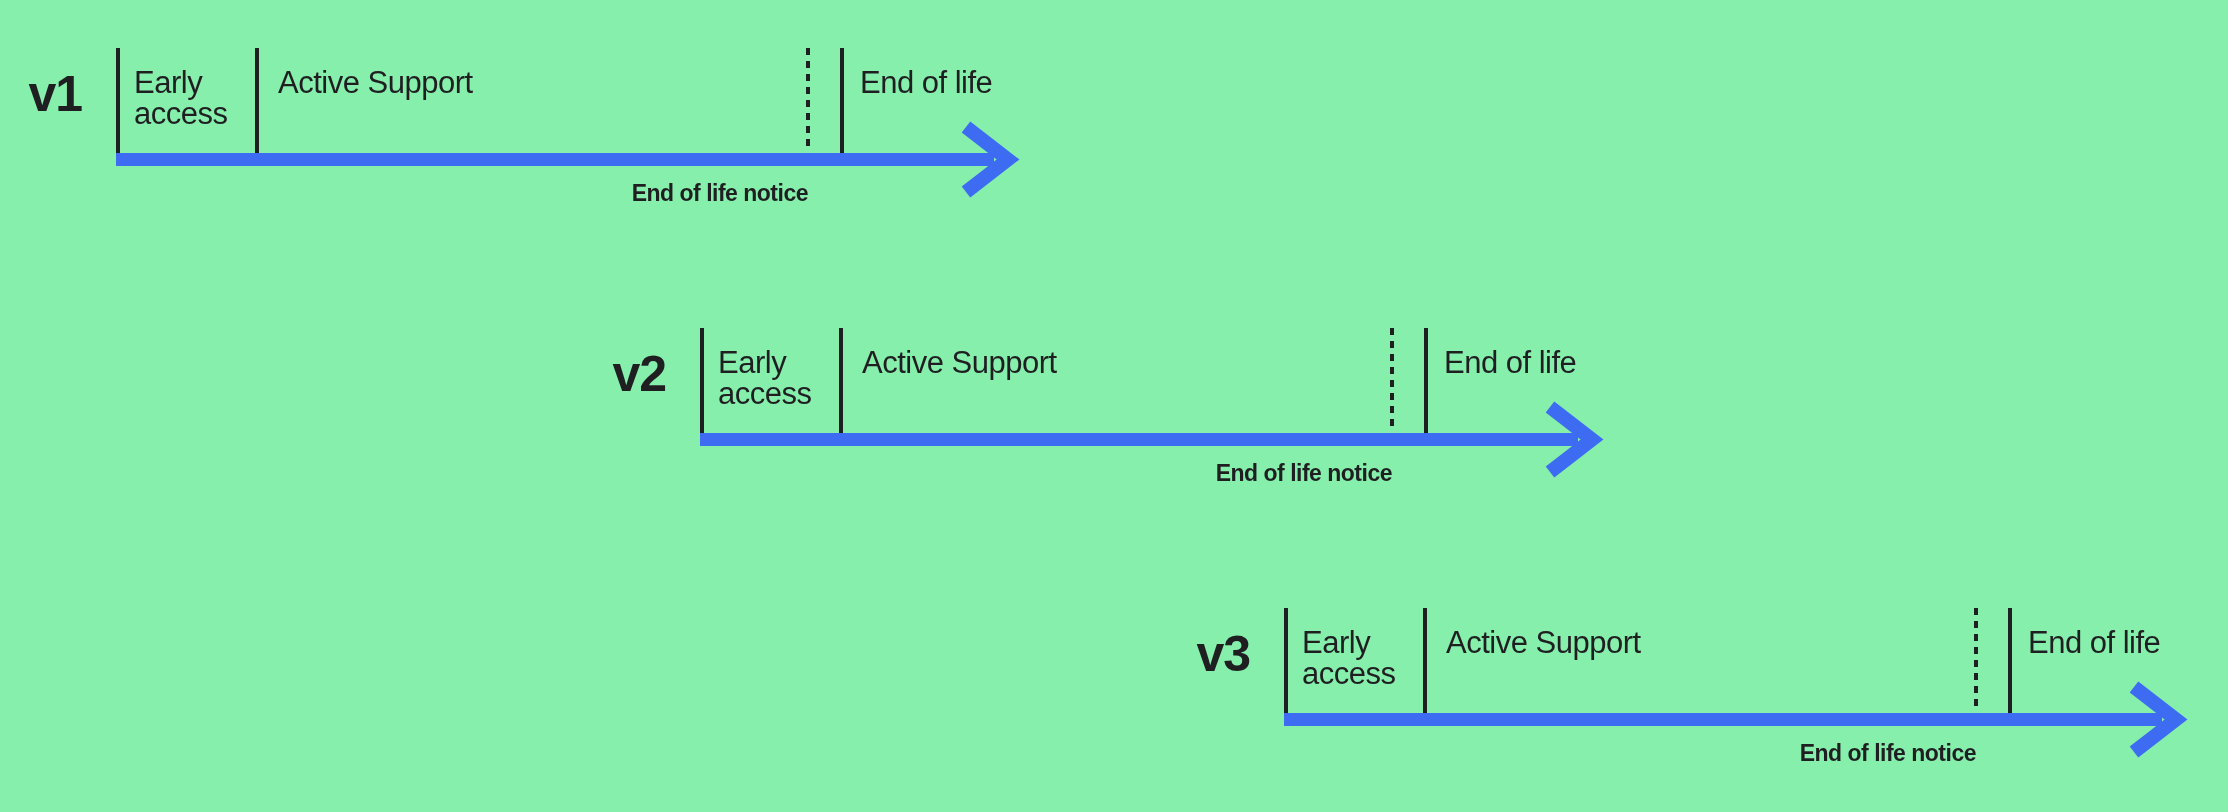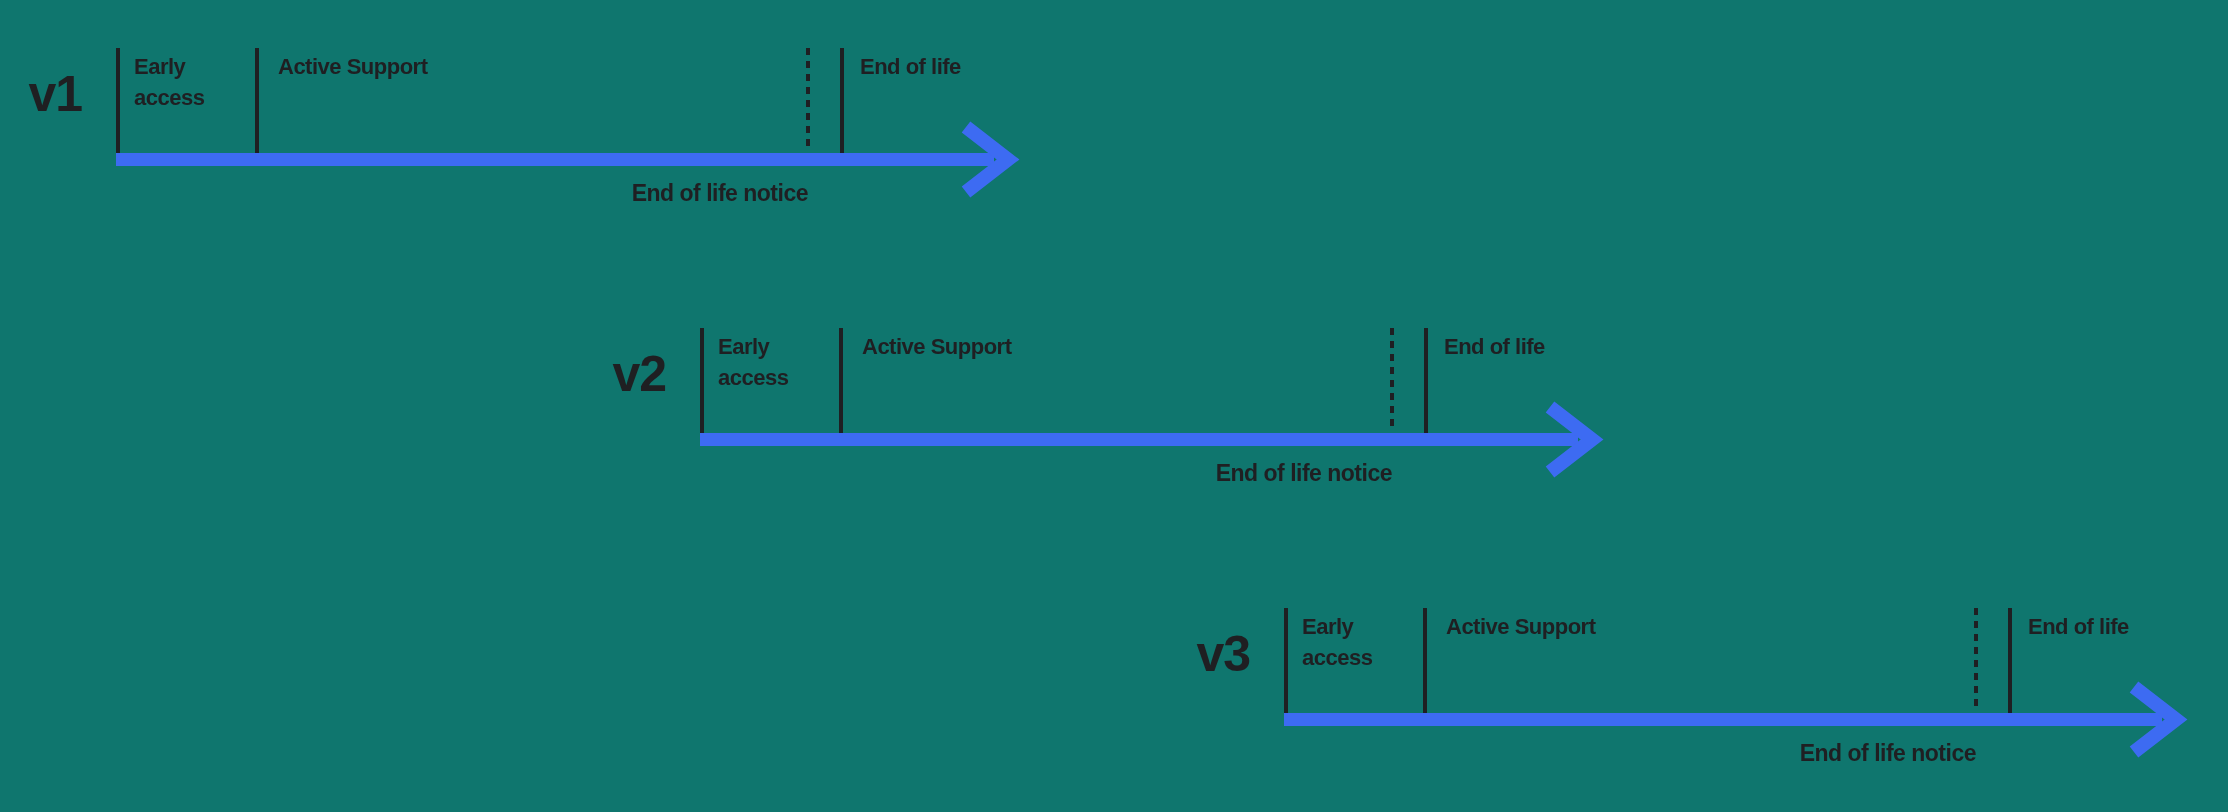--- a/index.html
+++ b/index.html
@@ -4,21 +4,21 @@
 <style>
   :root{
     --accent:#3d6bf2;
     --ink:#1f1f22;
   }
   html,body{margin:0;padding:0;background:#ffffff;}
   .canvas{
     position:relative;
     width:2228px;
     height:812px;
-    background:#0f766e;
+    background:#86efac;
     font-family:"Liberation Sans", sans-serif;
     color:var(--ink);
     overflow:hidden;
   }
   .row{position:absolute;width:0;height:0;overflow:visible;}
   .version-label{
     position:absolute;
     left:-336px;
     top:21px;
     width:300px;
@@ -42,23 +42,23 @@
   .tick-dashed{
     position:absolute;
     top:0;
     left:688px;
     width:4px;
     height:99px;
     background:repeating-linear-gradient(to bottom, var(--ink) 0 7px, transparent 7px 13px);
   }
   .phase-label{
     position:absolute;
-    top:3px;
-    font-size:22px;
-    font-weight:bold;
+    top:19px;
+    font-size:31px;
+    font-weight:normal;
     line-height:31px;
     letter-spacing:-0.5px;
     white-space:nowrap;
   }
   .label-early{left:16px;width:120px;white-space:normal;}
   .label-active{left:160px;}
   .label-eol{left:742px;}
   .label-notice{
     position:absolute;
     top:130px;

